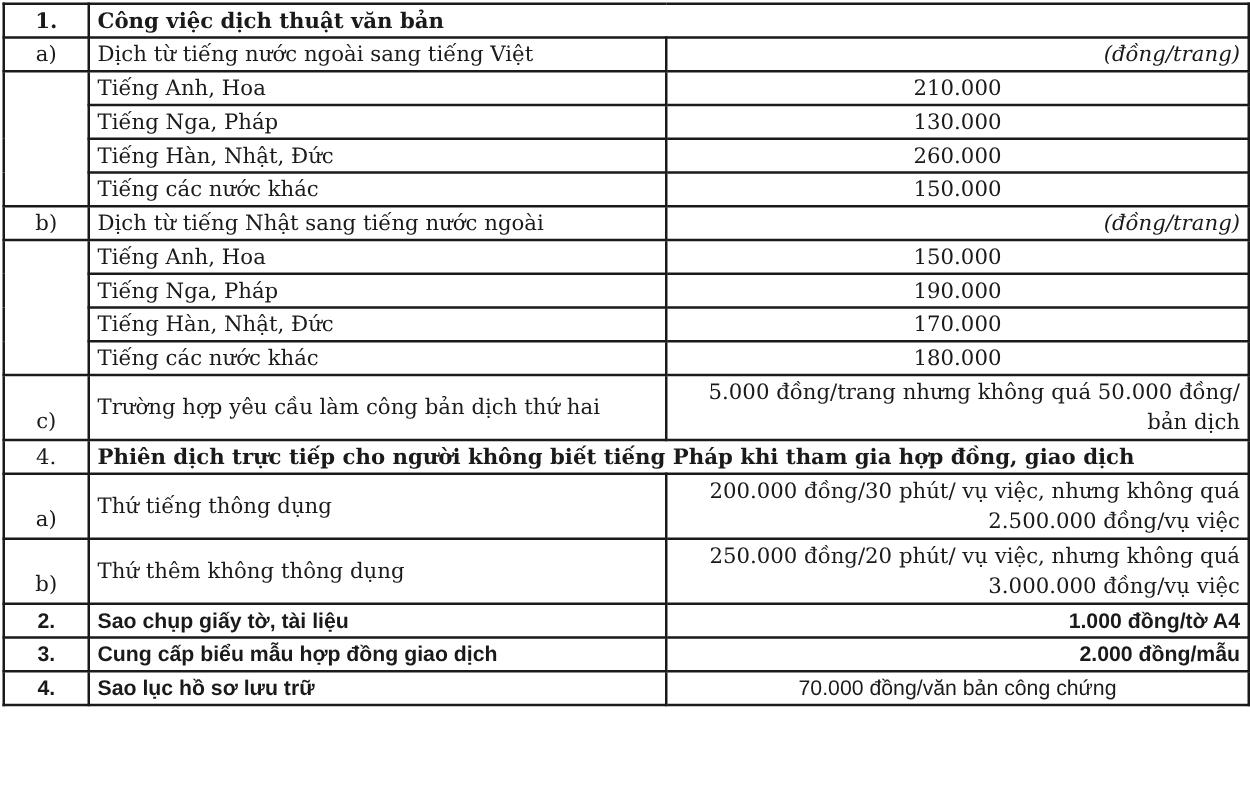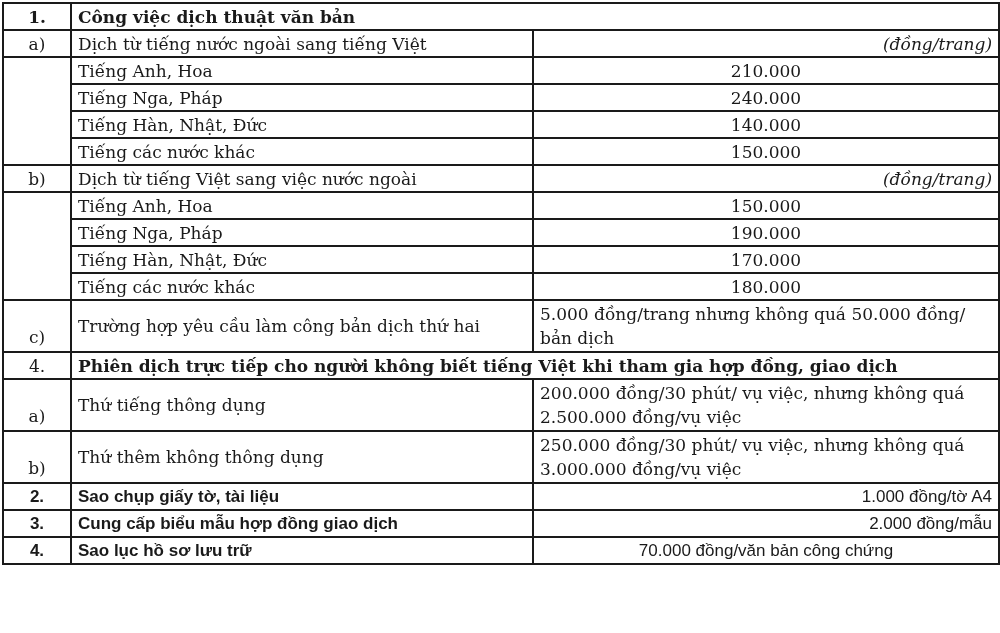--- a/index.html
+++ b/index.html
@@ -3,26 +3,26 @@
 <meta charset="utf-8">
 <style>
   html,body{margin:0;padding:0;background:#fff;}
   body{width:1000px;height:633px;overflow:hidden;font-family:"DejaVu Serif","Liberation Serif",serif;color:#1a1a1a;}
   table{position:absolute;left:2px;top:2px;border-collapse:collapse;table-layout:fixed;width:996px;}
   td{border:2px solid #1a1a1a;padding:0 6px;font-size:17px;line-height:24px;vertical-align:middle;overflow:hidden;white-space:nowrap;}
   col.c1{width:68px;} col.c2{width:462px;} col.c3{width:466px;}
   td.num{text-align:center;}
   td.num.bottom{vertical-align:bottom;padding-bottom:2px;}
   td.bold{font-weight:bold;}
-  td.right{text-align:right;}
+  td.right{text-align:right;font-weight:bold;}
   td.center{text-align:center;}
   td.unit{text-align:right;font-style:italic;}
   td.wrap{white-space:normal;}
-  td.wrap.center{text-align:left;}
-  td.wrap.left{text-align:left;}
+  td.wrap.center{text-align:right;}
+  td.wrap.left{text-align:right;}
   td.cond{font-family:"Liberation Sans","DejaVu Sans",sans-serif;}
   td.cond.bold{font-family:"Liberation Sans","DejaVu Sans",sans-serif;font-weight:bold;}
   .h30{height:27px;} .h31{height:27px;} .h56{height:52px;}
 </style>
 </head>
 <body>
 
 <table>
   <colgroup>
       <col class="c1">
@@ -41,34 +41,34 @@
     <td>Dịch từ tiếng nước ngoài sang tiếng Việt</td>
     <td class="unit">(đồng/trang)</td>
   </tr>
   <tr class="h31">
     <td rowspan="4"></td>
     <td>Tiếng Anh, Hoa</td>
     <td class="center">210.000</td>
   </tr>
   <tr class="h31">
     <td>Tiếng Nga, Pháp</td>
-    <td class="center">240.000</td>
+    <td class="center">130.000</td>
   </tr>
   <tr class="h31">
     <td>Tiếng Hàn, Nhật, Đức</td>
-    <td class="center">140.000</td>
+    <td class="center">260.000</td>
   </tr>
   <tr class="h31">
     <td>Tiếng các nước khác</td>
     <td class="center">150.000</td>
   </tr>
 
   <tr class="h30">
     <td class="num">b)</td>
-    <td>Dịch từ tiếng Việt sang việc nước ngoài</td>
+    <td>Dịch từ tiếng Nhật sang tiếng nước ngoài</td>
     <td class="unit">(đồng/trang)</td>
   </tr>
   <tr class="h31">
     <td rowspan="4"></td>
     <td>Tiếng Anh, Hoa</td>
     <td class="center">150.000</td>
   </tr>
   <tr class="h31">
     <td>Tiếng Nga, Pháp</td>
     <td class="center">190.000</td>
@@ -83,31 +83,31 @@
   </tr>
 
   <tr class="h56">
     <td class="num bottom">c)</td>
     <td>Trường hợp yêu cầu làm công bản dịch thứ hai</td>
     <td class="wrap center">5.000 đồng/trang nhưng không quá 50.000 đồng/ bản dịch</td>
   </tr>
 
   <tr class="h30">
     <td class="num">4.</td>
-    <td class="bold" colspan="2">Phiên dịch trực tiếp cho người không biết tiếng Việt khi tham gia hợp đồng, giao dịch</td>
+    <td class="bold" colspan="2">Phiên dịch trực tiếp cho người không biết tiếng Pháp khi tham gia hợp đồng, giao dịch</td>
   </tr>
   <tr class="h56">
     <td class="num bottom">a)</td>
     <td>Thứ tiếng thông dụng</td>
     <td class="wrap left">200.000 đồng/30 phút/ vụ việc, nhưng không quá 2.500.000 đồng/vụ việc</td>
   </tr>
   <tr class="h56">
     <td class="num bottom">b)</td>
     <td>Thứ thêm không thông dụng</td>
-    <td class="wrap left">250.000 đồng/30 phút/ vụ việc, nhưng không quá 3.000.000 đồng/vụ việc</td>
+    <td class="wrap left">250.000 đồng/20 phút/ vụ việc, nhưng không quá 3.000.000 đồng/vụ việc</td>
   </tr>
 
   <tr class="h30">
     <td class="num bold cond">2.</td>
     <td class="bold cond">Sao chụp giấy tờ, tài liệu</td>
     <td class="right cond">1.000 đồng/tờ A4</td>
   </tr>
   <tr class="h30">
     <td class="num bold cond">3.</td>
     <td class="bold cond">Cung cấp biểu mẫu hợp đồng giao dịch</td>

